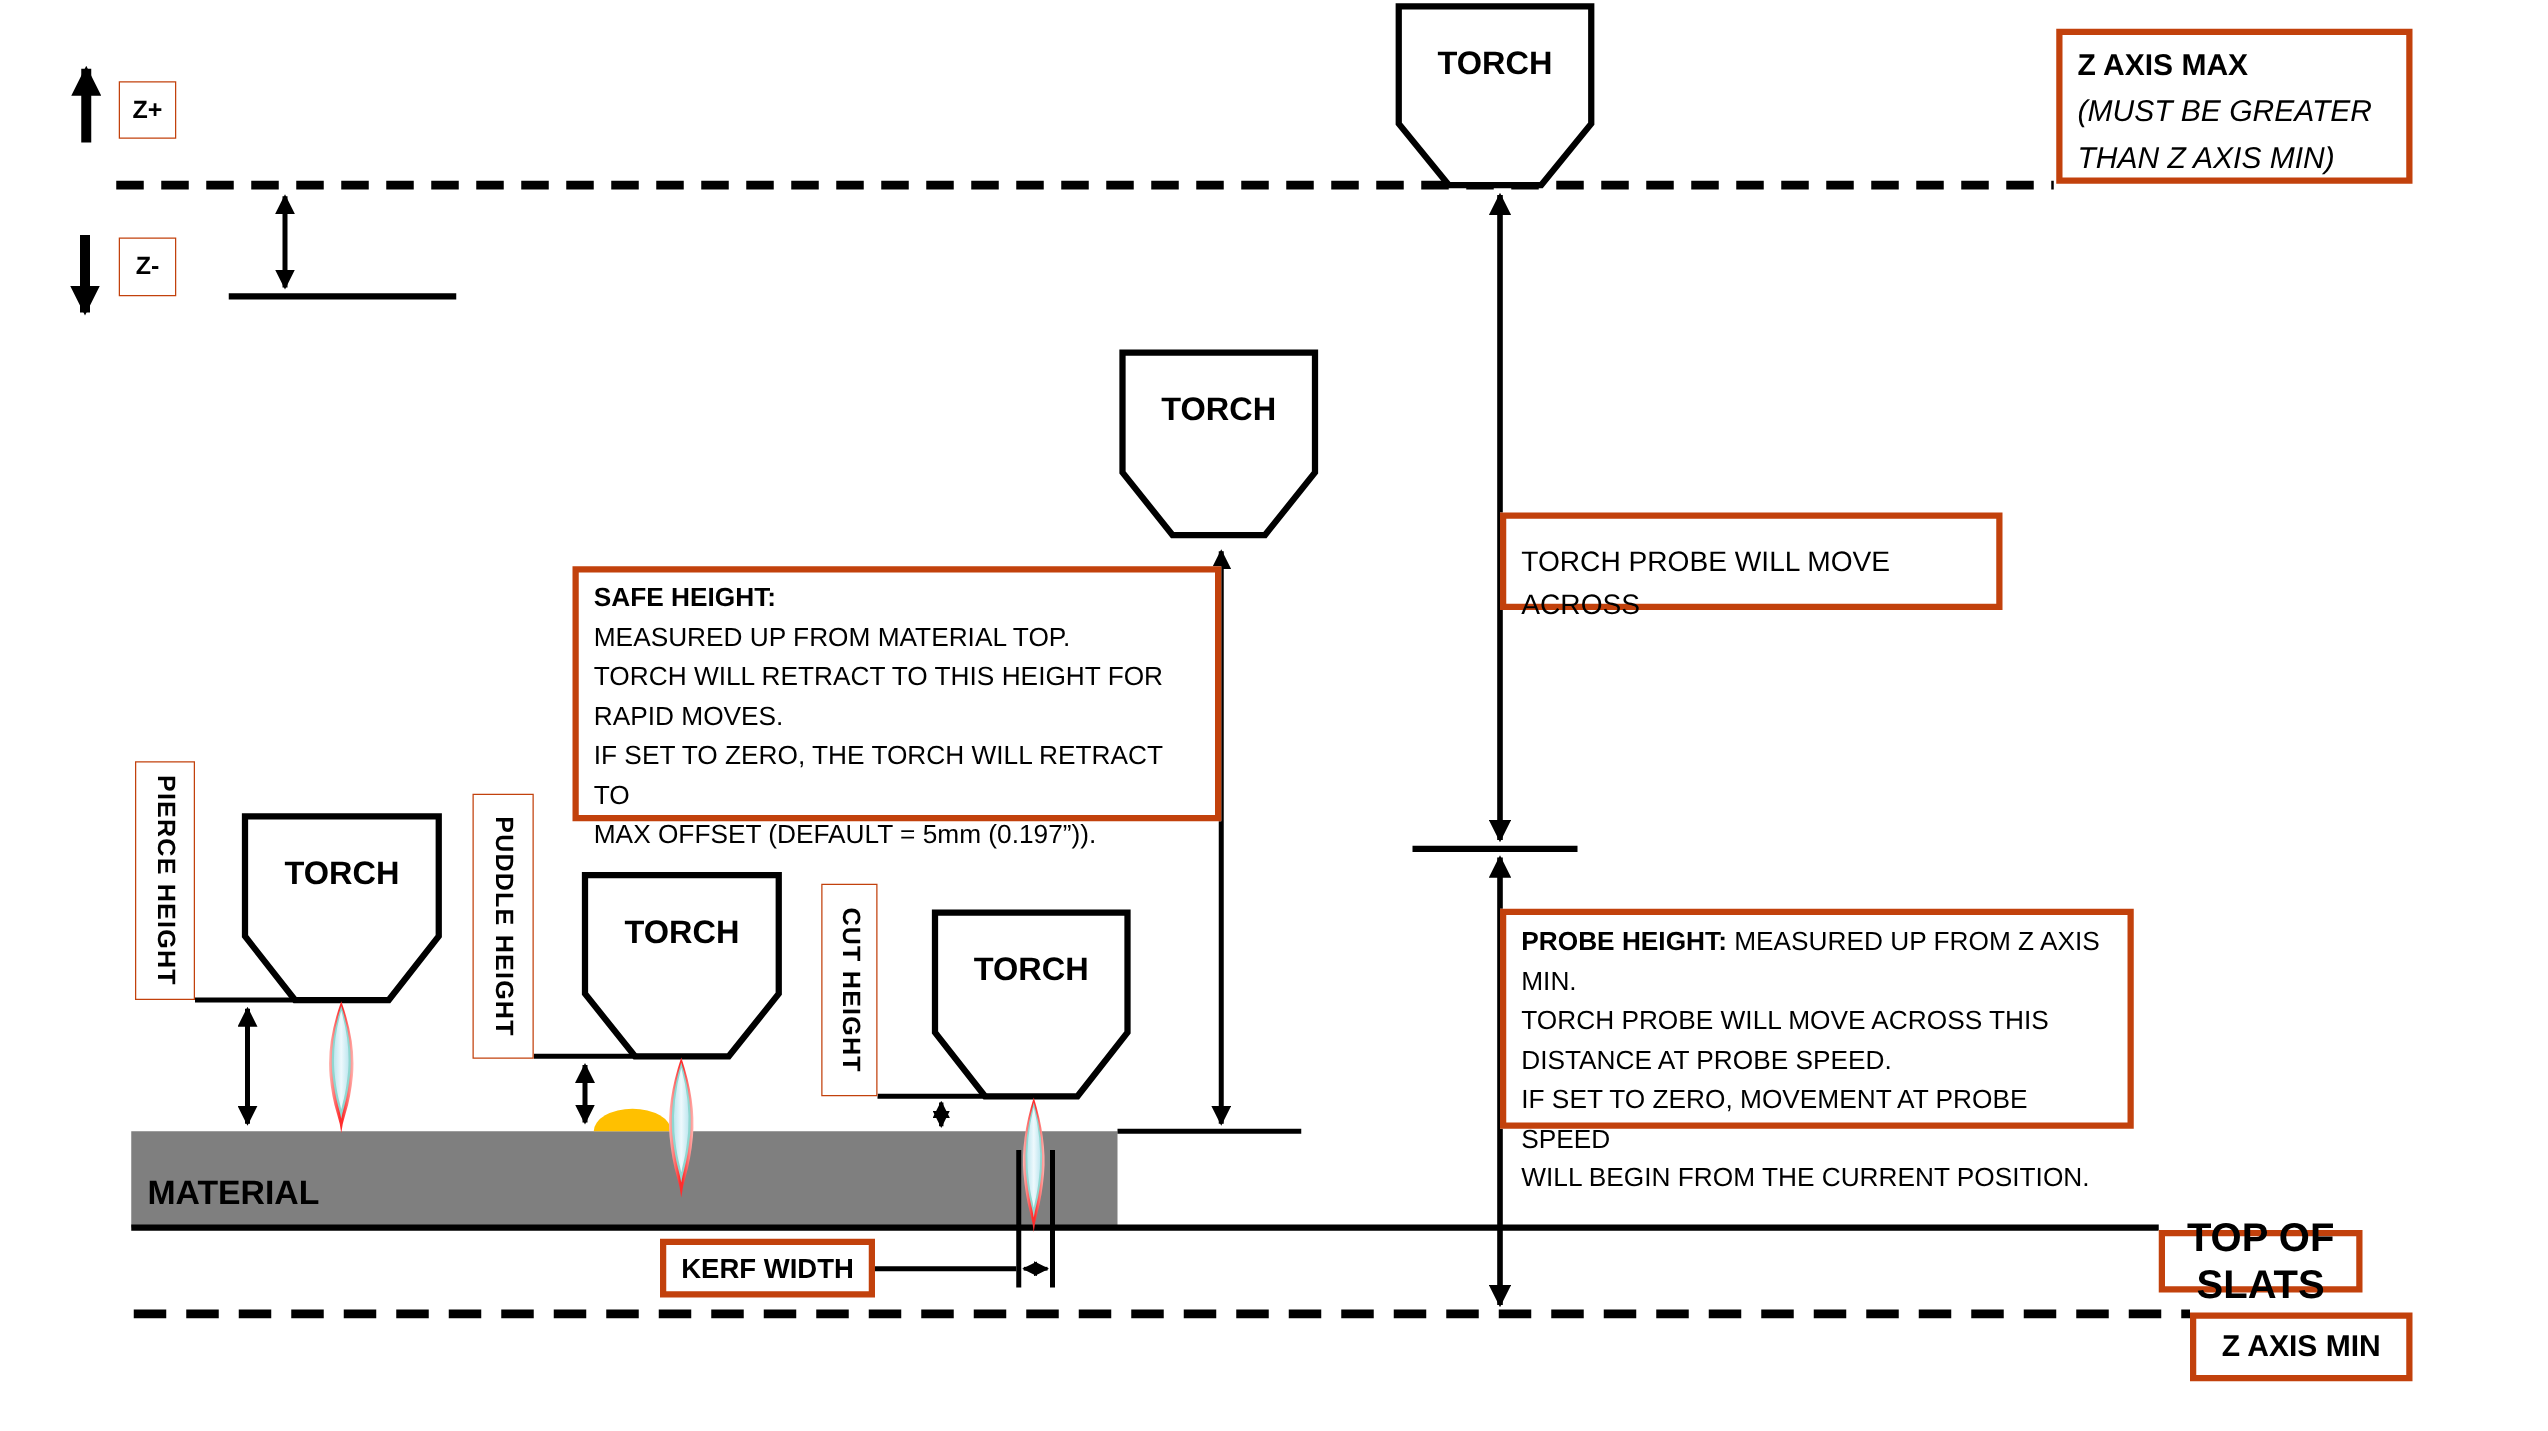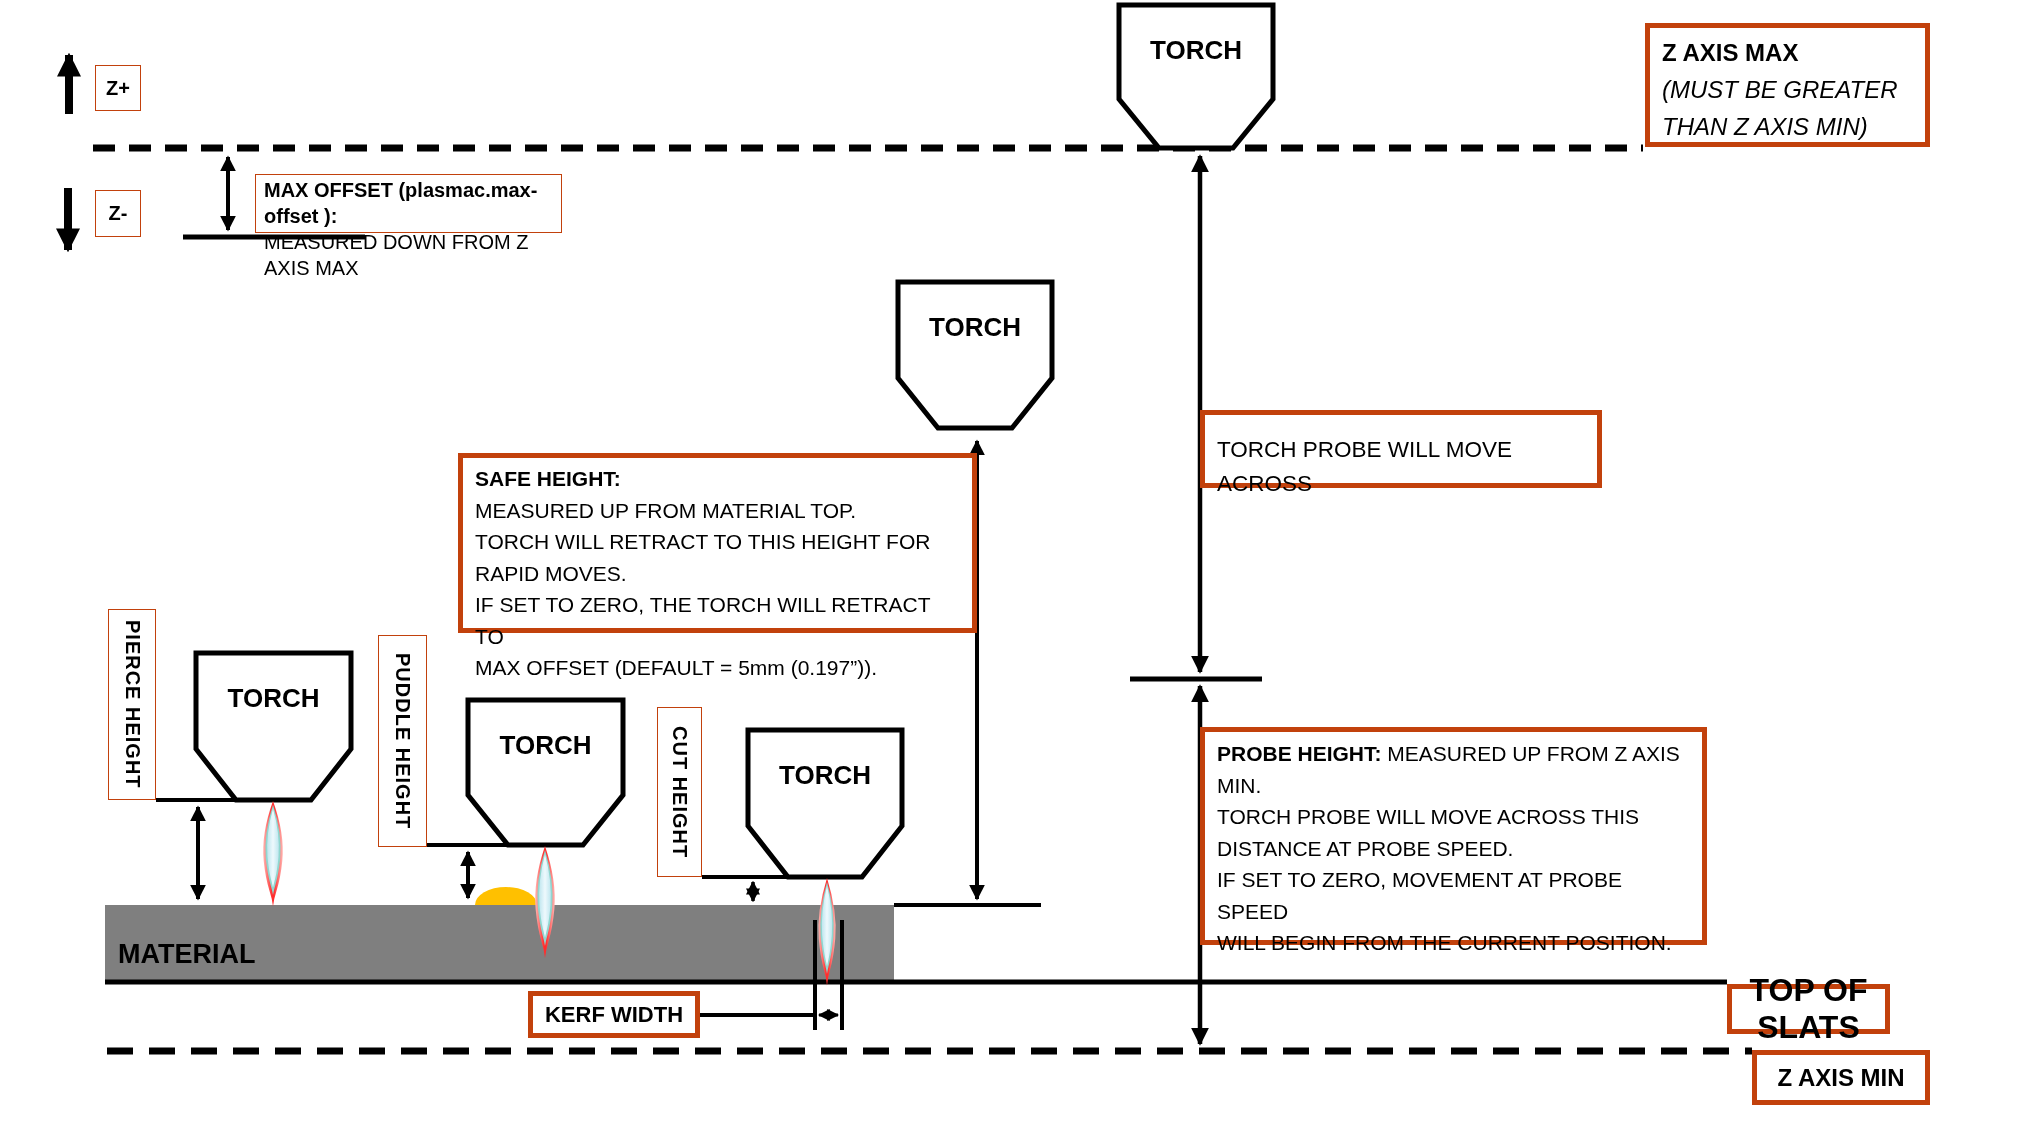--- a/index.html
+++ b/index.html
@@ -92,45 +92,41 @@
     <line x1="68" y1="188" x2="68" y2="250" stroke="#000" stroke-width="8" marker-end="url(#ahBig)"></line>
   </svg>
 
   <div class="tbox center bold" style="left:95px;top:65px;width:46px;height:46px;font-size:20px;">
     <span>Z+</span>
   </div>
   <div class="tbox center bold" style="left:95px;top:190px;width:46px;height:47px;font-size:20px;">
     <span>Z-</span>
   </div>
 
-  <div class="tbox smalltxt" style="left:255px;top:174px;width:307px;height:59px;padding:2px 8px;">
-    <div class="bold">MAX OFFSET (plasmac.max-offset ):</div>
-    <div>MEASURED DOWN FROM Z AXIS MAX</div>
-  </div>
 
   <div class="tbox b5" style="left:1645px;top:23px;width:285px;height:124px;padding:6px 12px;font-size:24px;line-height:37px;">
     <div class="bold">Z AXIS MAX</div>
     <div class="italic">(MUST BE GREATER</div>
     <div class="italic">THAN Z AXIS MIN)</div>
   </div>
 
   <div class="tbox b5 note-lines" style="left:1200px;top:410px;width:402px;height:78px;padding:18px 12px;">
     <div>TORCH PROBE WILL MOVE ACROSS</div>
   </div>
 
-  <div class="tbox b5 para" style="left:458px;top:453px;width:519px;height:180px;padding:5px 12px;">
+  <div class="tbox b5 para" style="left:458px;top:453px;width:519px;height:204px;padding:5px 12px;">
     <div class="bold">SAFE HEIGHT:</div>
     <div>MEASURED UP FROM MATERIAL TOP.</div>
     <div>TORCH WILL RETRACT TO THIS HEIGHT FOR</div>
     <div>RAPID MOVES.</div>
     <div>IF SET TO ZERO, THE TORCH WILL RETRACT TO</div>
     <div>MAX OFFSET (DEFAULT = 5mm (0.197”)).</div>
   </div>
 
-  <div class="tbox b5 para" style="left:1200px;top:727px;width:507px;height:218px;padding:6px 12px;">
+  <div class="tbox b5 para" style="left:1200px;top:727px;width:507px;height:176px;padding:6px 12px;">
     <div><b>PROBE HEIGHT:</b><span> MEASURED UP FROM Z AXIS</span></div>
     <div>MIN.</div>
     <div>TORCH PROBE WILL MOVE ACROSS THIS</div>
     <div>DISTANCE AT PROBE SPEED.</div>
     <div>IF SET TO ZERO,  MOVEMENT AT PROBE SPEED</div>
     <div>WILL BEGIN FROM THE CURRENT POSITION.</div>
   </div>
 
   <div class="tbox" style="left:108px;top:609px;width:48px;height:191px;">
     <div class="vwrap">

